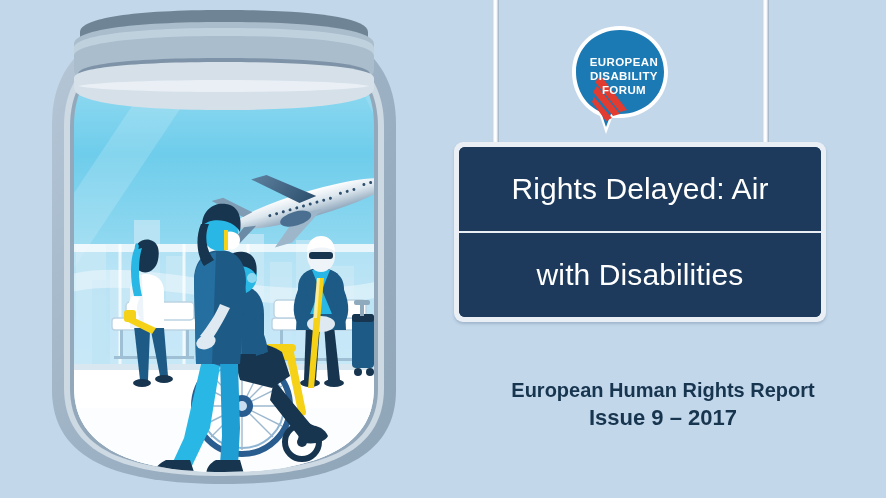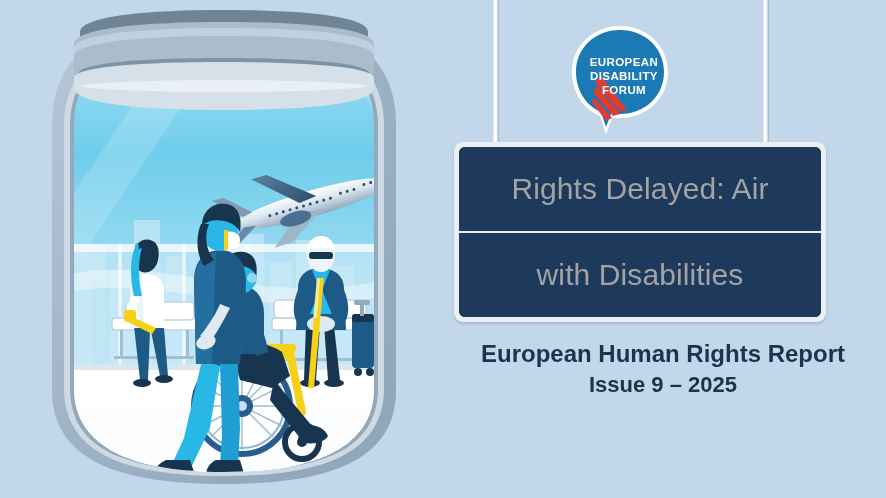--- a/index.html
+++ b/index.html
@@ -41,38 +41,38 @@
   #title-sign-inner{
     width:100%;height:100%;
     background:#1d3a5c;
     border-radius:6px;
     display:flex;flex-direction:column;
     overflow:hidden;
   }
   .sign-line{
     flex:1;
     display:flex;align-items:center;justify-content:center;
-    color:#a3a3a3;
+    color:#ffffff;
     font-size:30px;
     font-weight:400;
     letter-spacing:.1px;
     background:#1d3a5c;
     border-bottom:2px solid #e9eff5;
     box-sizing:border-box;
     white-space:nowrap;
   }
   .sign-line:last-child{border-bottom:none;}
 
   #subtitle-block{
     position:absolute;left:0;top:338px;width:446px;
     text-align:center;color:#17354f;
     font-weight:bold;
     line-height:1.32;
   }
-  #subtitle-line-1{font-size:24px;}
+  #subtitle-line-1{font-size:20px;margin-top:39px;}
   #subtitle-line-2{font-size:22px;}
 </style>
 </head>
 <body>
 
 <div id="stage">
 
   <div id="window-illustration">
     <svg class="win-svg" width="380" height="482" viewBox="0 0 380 482">
       <defs>
@@ -365,17 +365,17 @@
 
     <div id="title-sign">
       <div id="title-sign-inner">
         <div class="sign-line">Rights Delayed: Air</div>
         <div class="sign-line">with Disabilities</div>
       </div>
     </div>
 
     <div id="subtitle-block">
       <div id="subtitle-line-1">European Human Rights Report</div>
-      <div id="subtitle-line-2">Issue 9 – 2025</div>
+      <div id="subtitle-line-2">Issue 9 – 2017</div>
     </div>
 
   </div>
 </div>
 
 </body></html>

